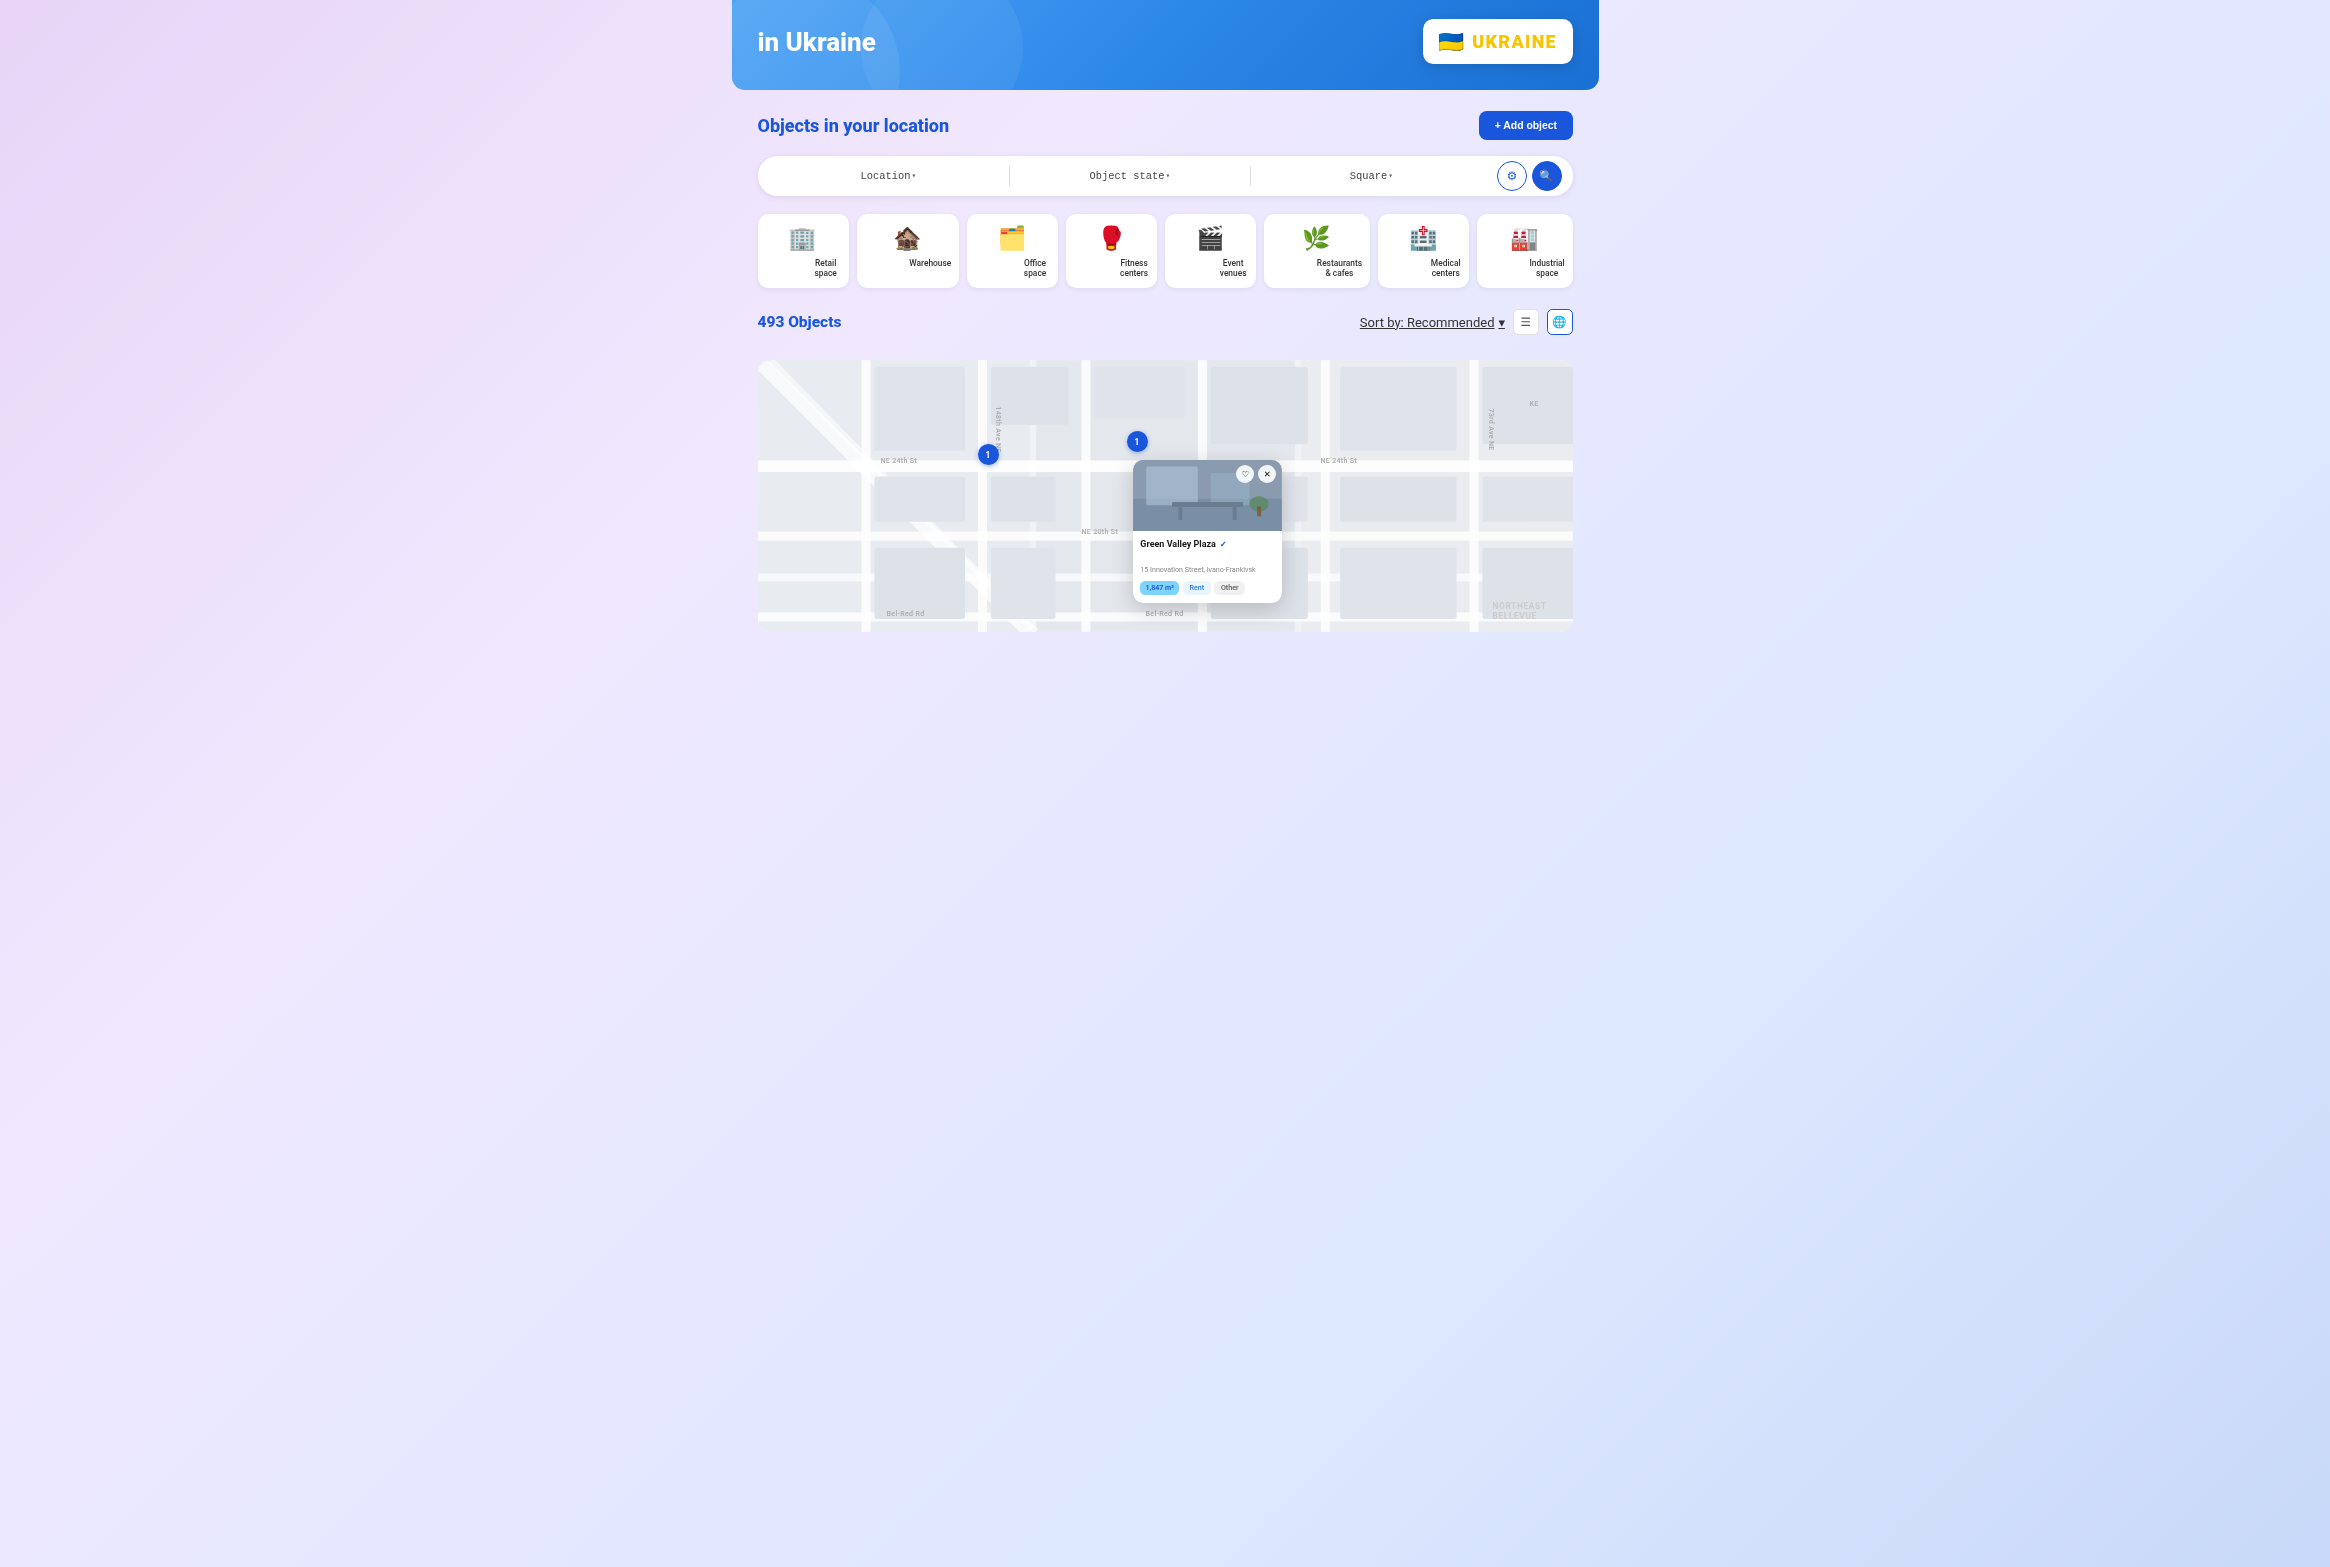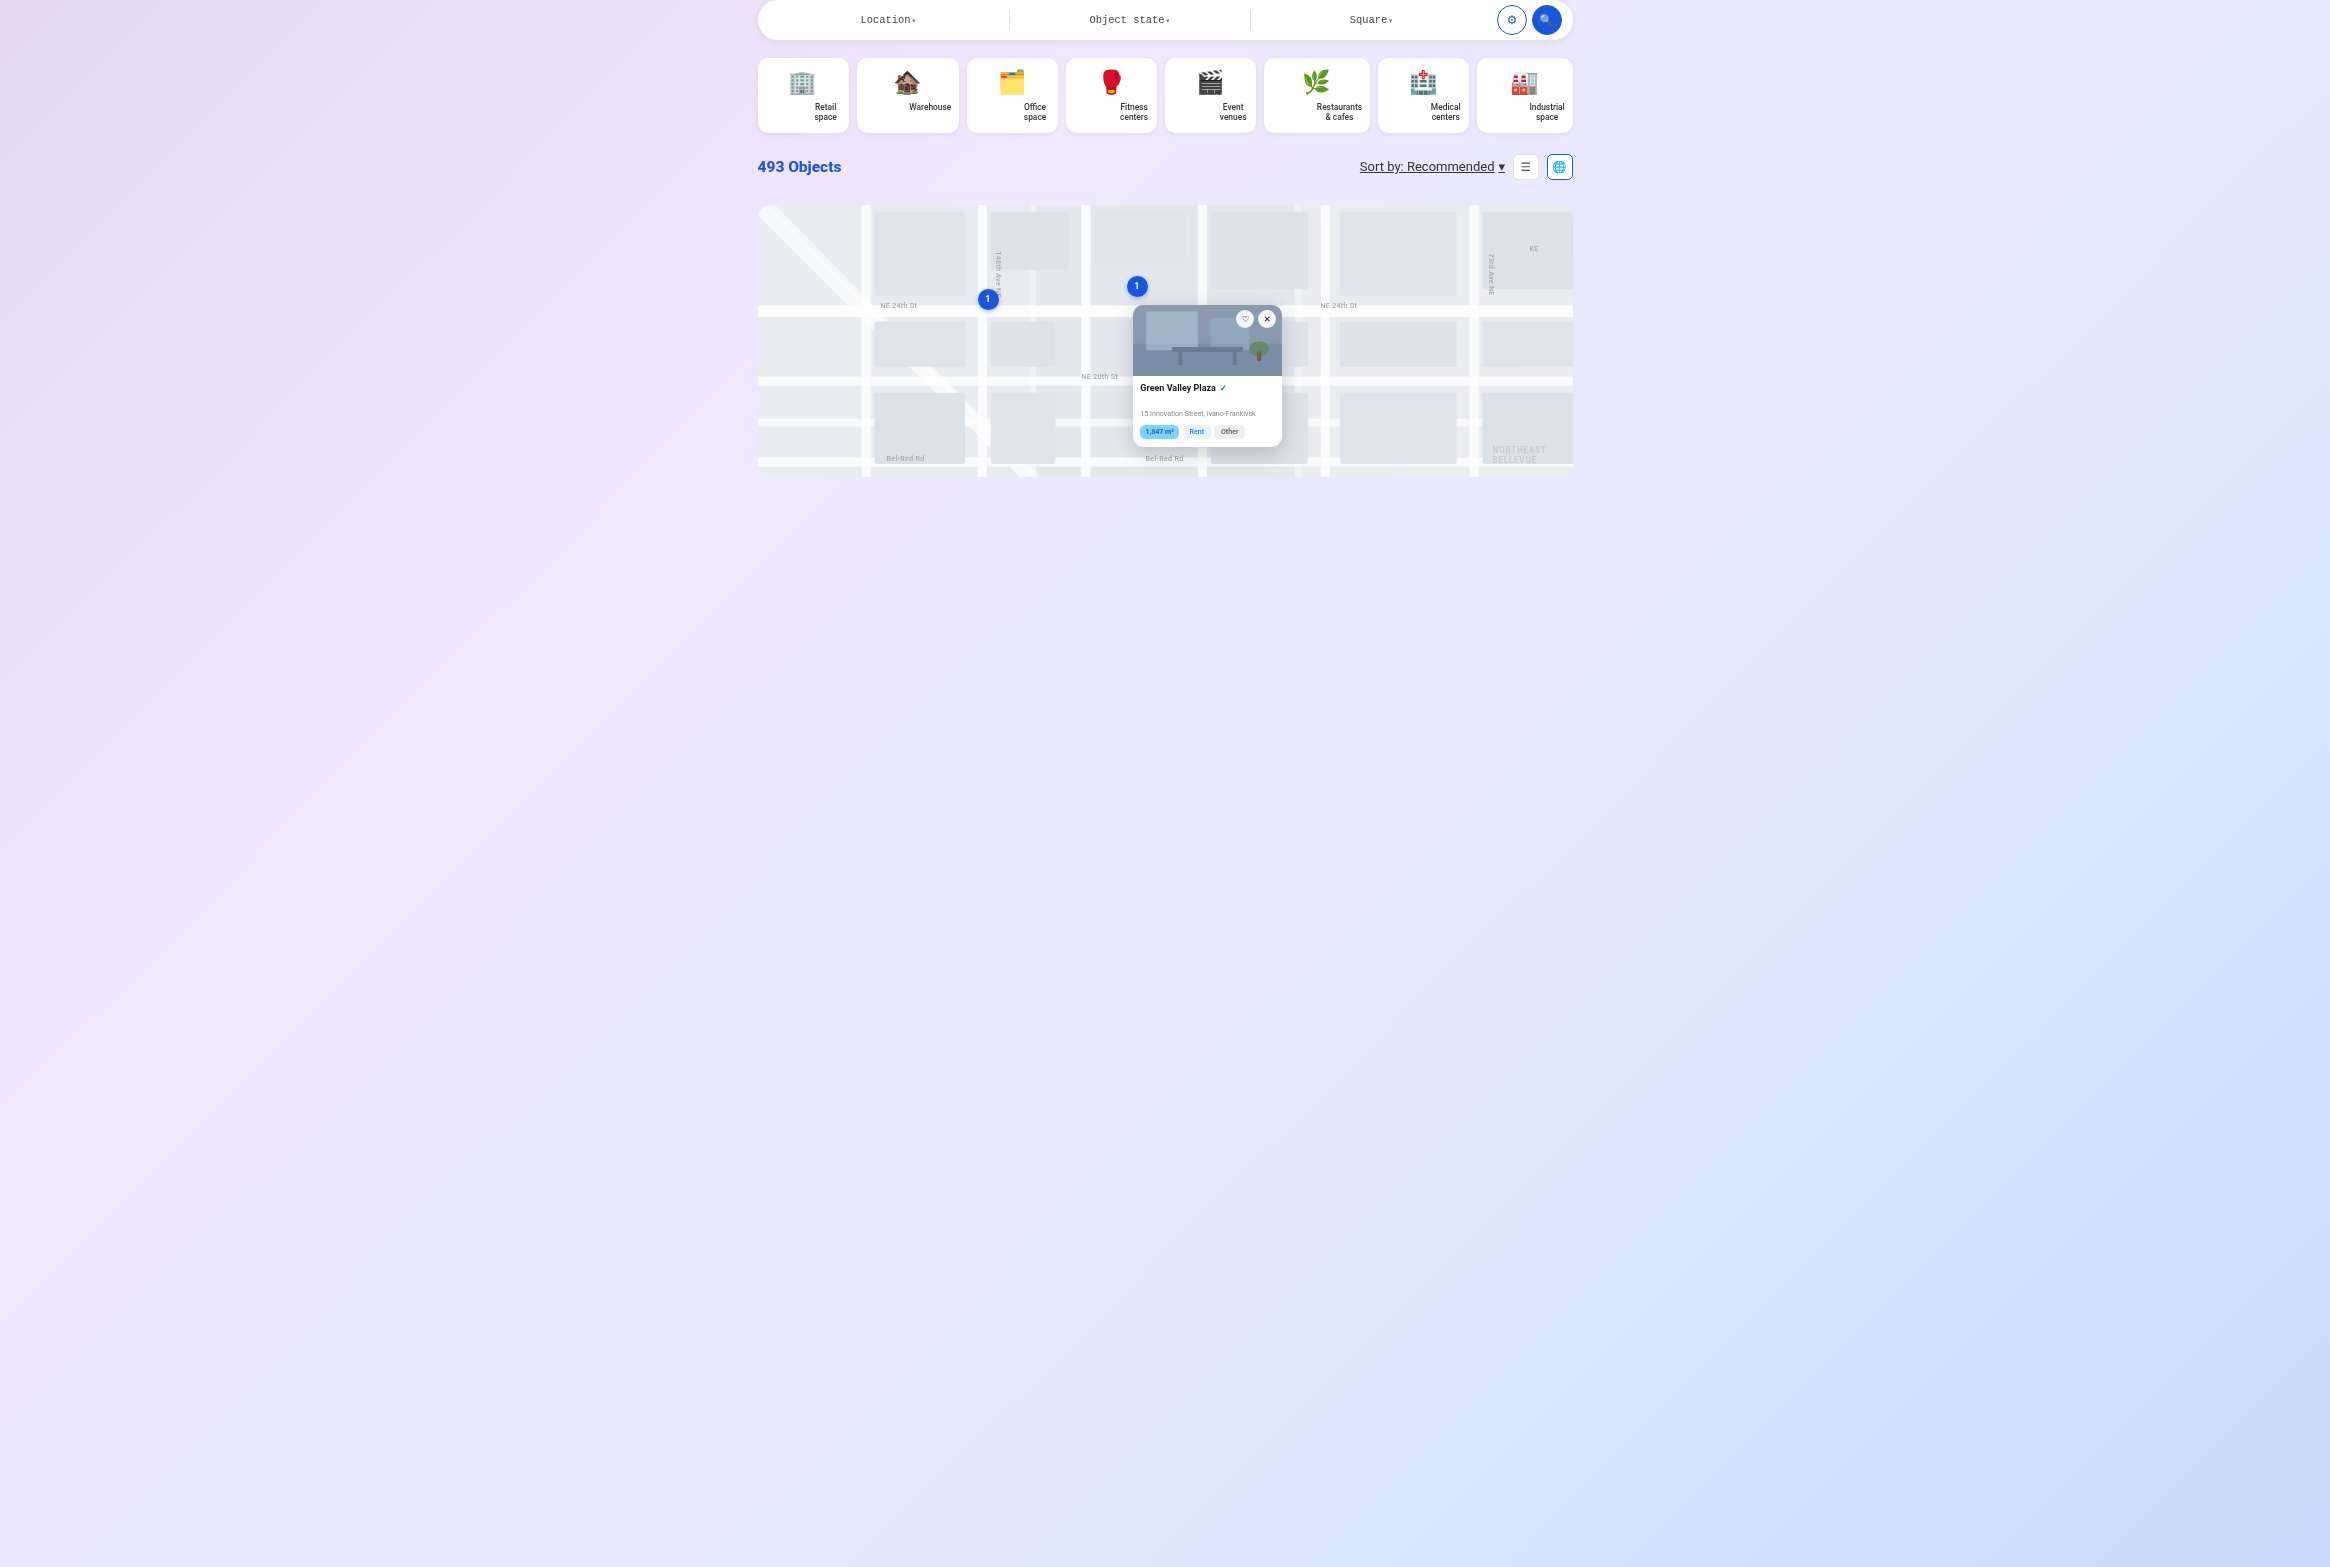--- a/index.html
+++ b/index.html
@@ -369,23 +369,34 @@
       color: #ccc;
       letter-spacing: 0.6px;
       text-transform: uppercase;
     }
   </style>
 </head>
 <body>
 
 <div class="page-wrapper">
 
+  <div class="hero-banner">
+    <div class="hero-text">in Ukraine</div>
+    <div class="hero-ukraine-card">
+      <span class="ukraine-flag-emoji">🇺🇦</span>
+      <span class="ukraine-text">UKRAINE</span>
+    </div>
+  </div>
 
   <div class="main-content">
 
+    <div class="section-header">
+      <h2 class="section-title">Objects in your location</h2>
+      <button class="add-object-btn">+ Add object</button>
+    </div>
 
     <div class="filter-bar">
       <div class="filter-item">
         <span>Location</span>
         <span class="chevron">▾</span>
       </div>
       <div class="filter-divider"></div>
       <div class="filter-item">
         <span>Object state</span>
         <span class="chevron">▾</span>

